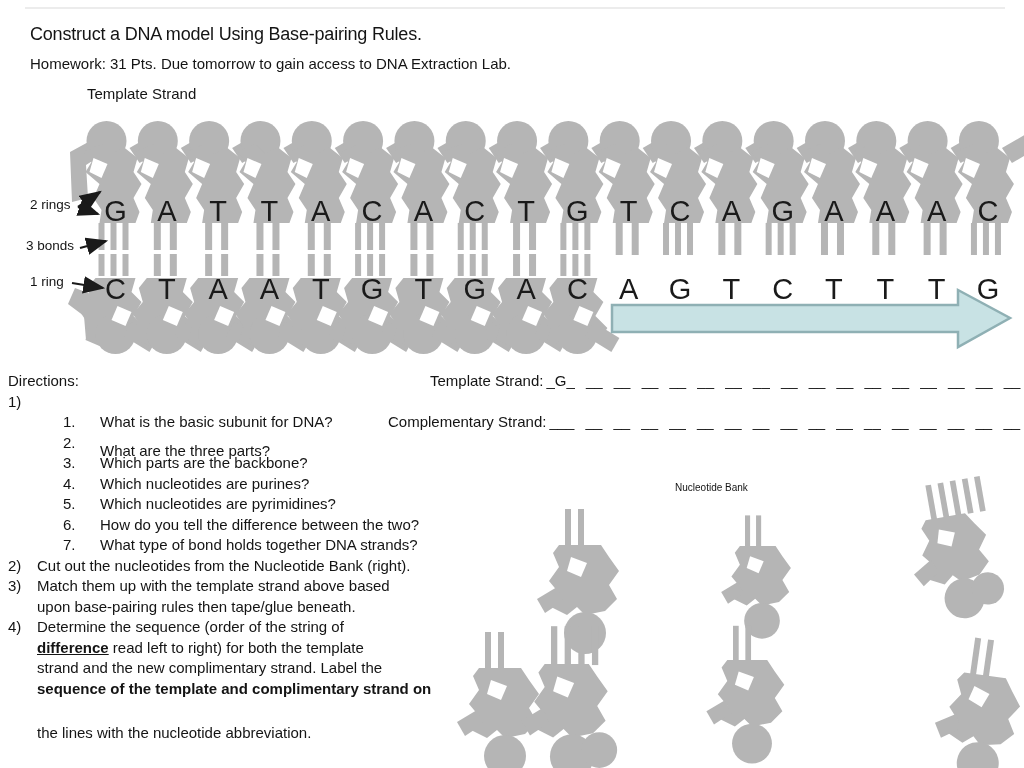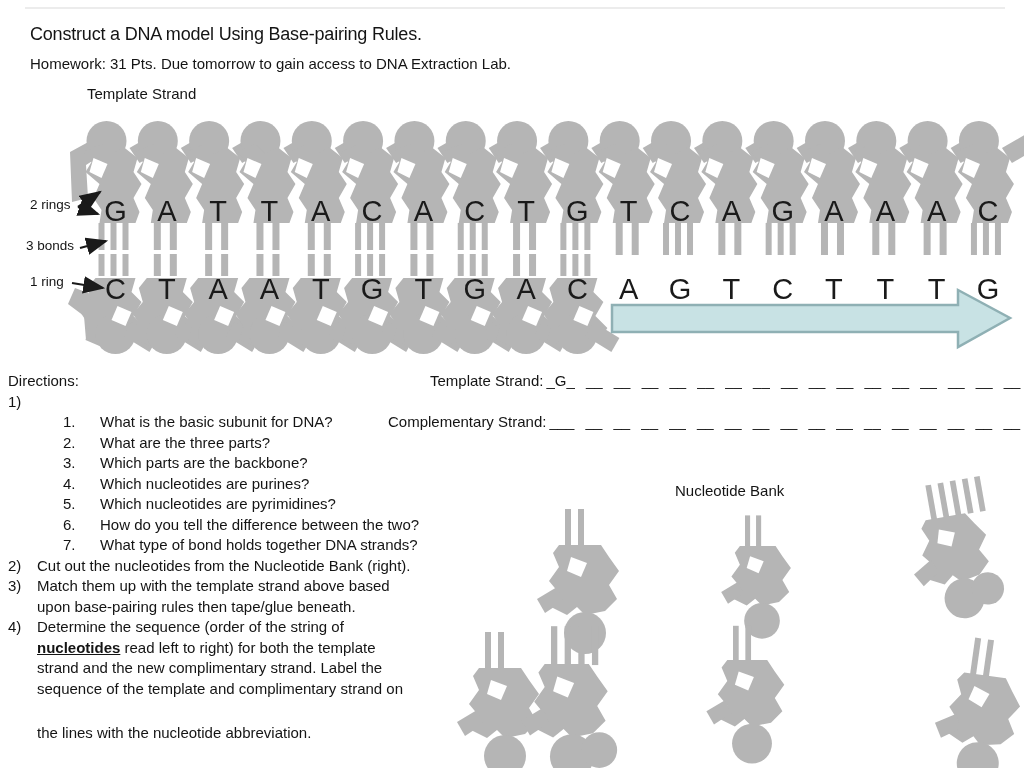--- a/index.html
+++ b/index.html
@@ -11,21 +11,21 @@
   #template-caption{left:87px;top:85px;font-size:15px;}
   .model-lbl{font-size:13.5px;}
   #lbl-two-rings{left:30px;top:197px;}
   #lbl-three-bonds{left:26px;top:238px;}
   #lbl-one-ring{left:30px;top:274px;}
   #dna-svg{position:absolute;left:0;top:0;width:1024px;height:768px;}
   .answer-line{font-size:15px;}
   #template-line{left:430px;top:372px;}
   #complementary-line{left:388px;top:413px;}
   .answer-line .val{word-spacing:7px;margin-left:3px;}
-  #bank-label{left:675px;top:482px;font-size:15px;}
+  #bank-label{left:675px;top:482px;font-size:10px;}
   .top-rule{position:absolute;left:25px;top:7px;width:980px;height:2px;background:#ececec;}
   .dir-line{position:absolute;left:0;width:520px;height:20px;font-size:15px;}
   .dir-line .marker{position:absolute;top:0;}
   .dir-line .txt{position:absolute;top:0;white-space:nowrap;}
   .bu{font-weight:bold;text-decoration:underline;}
 </style>
 </head>
 <body>
 
 <div class="page">
@@ -361,21 +361,21 @@
       </div>
       <div class="dir-line" style="top: 392.5px;">
         <span class="marker" style="left: 8px;">1)</span>
       </div>
       <div class="dir-line" style="top: 413px;">
         <span class="marker" style="left: 63px;">1.</span>
         <span class="txt" style="left: 100px;">What is the basic subunit for DNA?</span>
       </div>
       <div class="dir-line" style="top: 433.5px;">
         <span class="marker" style="left: 63px;">2.</span>
-        <span class="txt" style="left: 100px;">What are the three parts?</span>
+        <span class="txt" style="left: 100px; margin-top: 8px;">What are the three parts?</span>
       </div>
       <div class="dir-line" style="top: 454px;">
         <span class="marker" style="left: 63px;">3.</span>
         <span class="txt" style="left: 100px;">Which parts are the backbone?</span>
       </div>
       <div class="dir-line" style="top: 474.5px;">
         <span class="marker" style="left: 63px;">4.</span>
         <span class="txt" style="left: 100px;">Which nucleotides are purines?</span>
       </div>
       <div class="dir-line" style="top: 495px;">
@@ -399,25 +399,25 @@
         <span class="txt" style="left: 37px;">Match them up with the template strand above based</span>
       </div>
       <div class="dir-line" style="top: 597.5px; text-align: right;">
         <span class="txt" style="left: 37px;">upon base-pairing rules then tape/glue beneath.</span>
       </div>
       <div class="dir-line" style="top: 618px;">
         <span class="marker" style="left: 8px;">4)</span>
         <span class="txt" style="left: 37px;">Determine the sequence (order of the string of</span>
       </div>
       <div class="dir-line" style="top: 638.5px;">
-        <span class="txt" style="left: 37px;"><span class="bu">nucleotides</span> read left to right) for both the template</span>
+        <span class="txt" style="left: 37px;"><span class="bu">difference</span> read left to right) for both the template</span>
       </div>
       <div class="dir-line" style="top: 659px;">
         <span class="txt" style="left: 37px;">strand and the new complimentary strand. Label the</span>
       </div>
       <div class="dir-line" style="top: 679.5px;">
-        <span class="txt" style="left: 37px;">sequence of the template and complimentary strand on</span>
+        <span class="txt" style="left: 37px; font-weight: bold;">sequence of the template and complimentary strand on</span>
       </div>
       <div class="dir-line" style="top: 724px;">
         <span class="txt" style="left: 37px;">the lines with the nucleotide abbreviation.</span>
       </div>
     </div>
 </div>
 
 </body></html>

